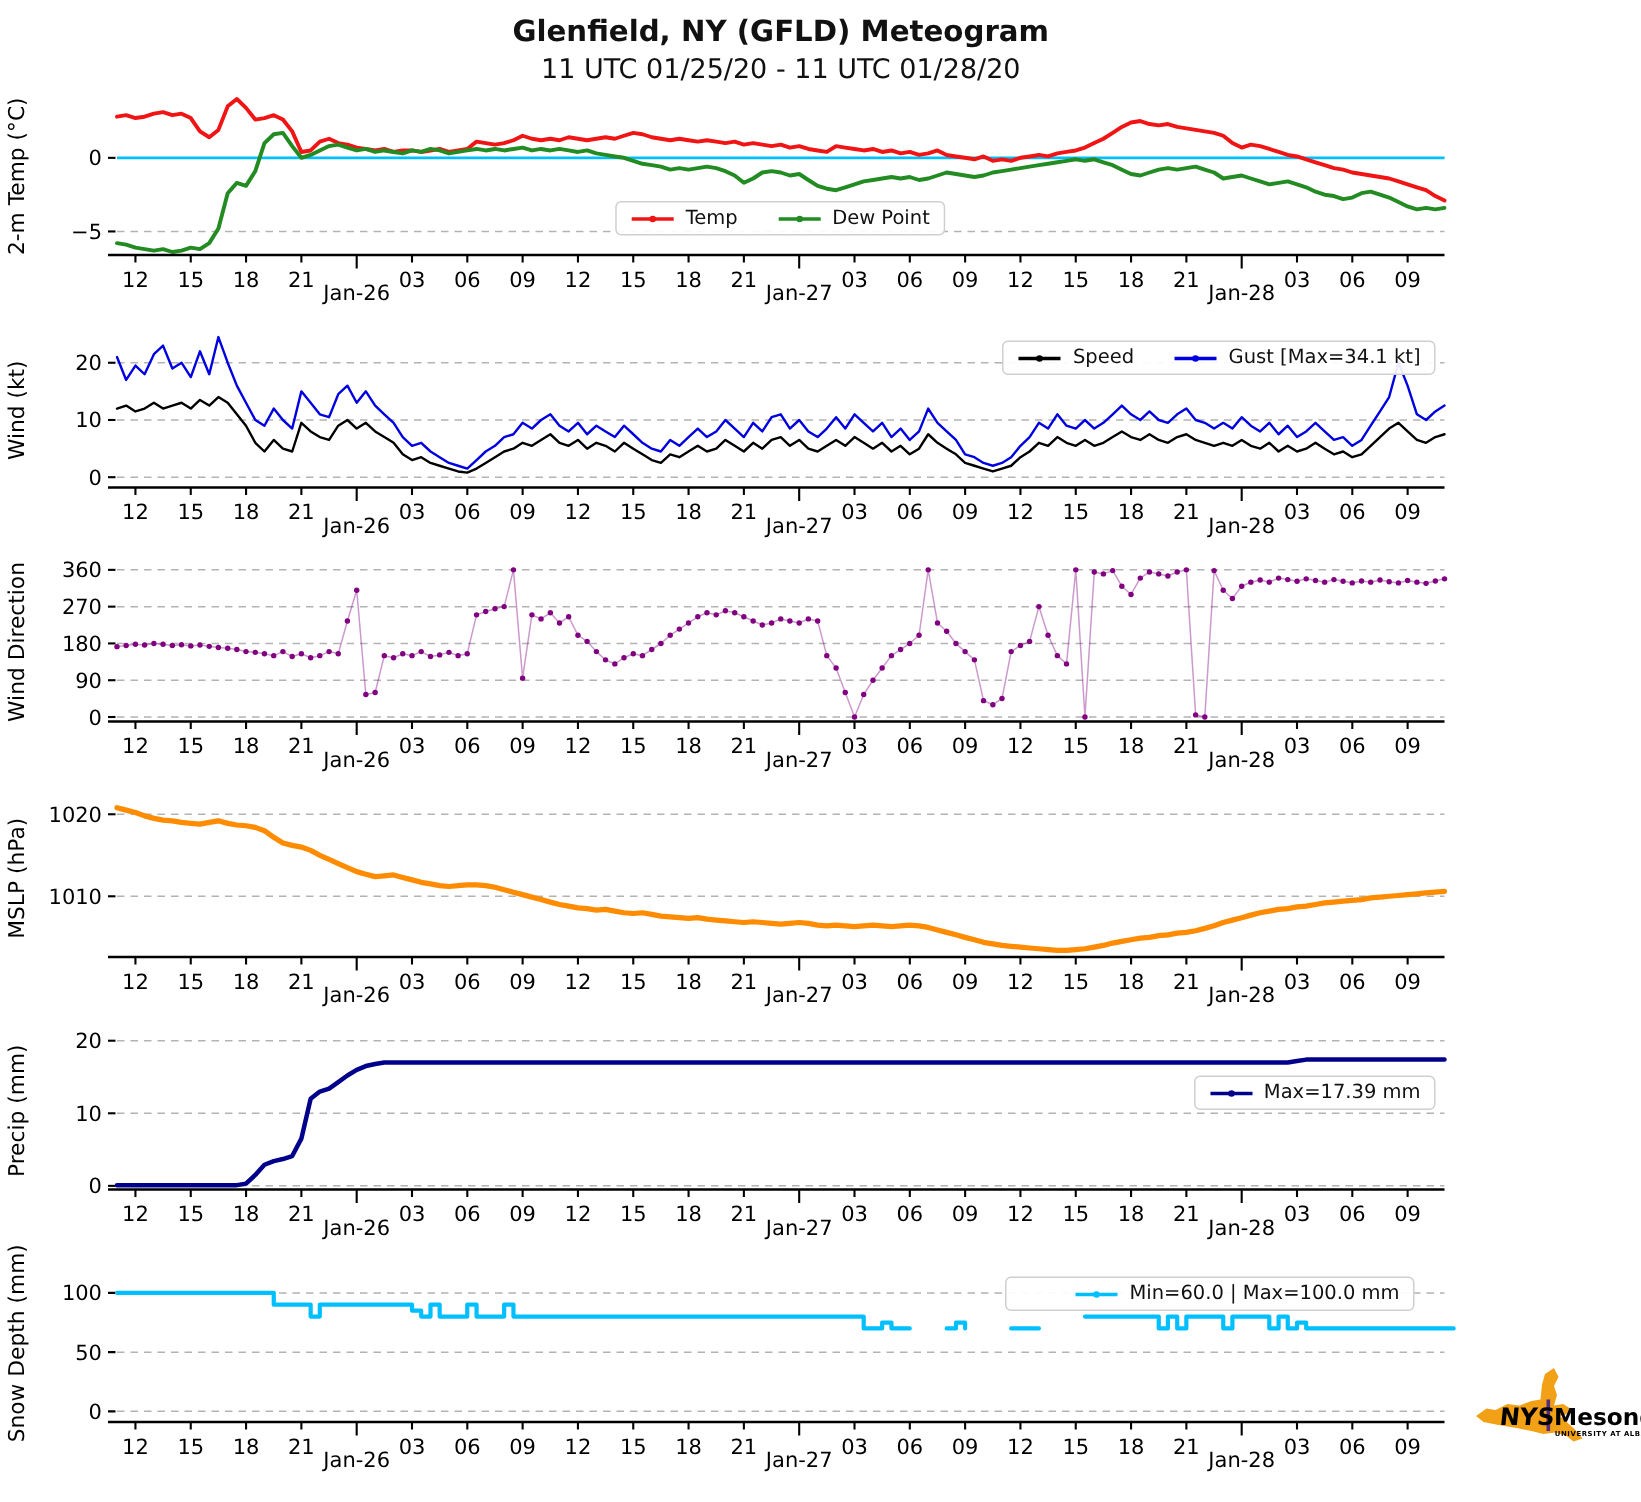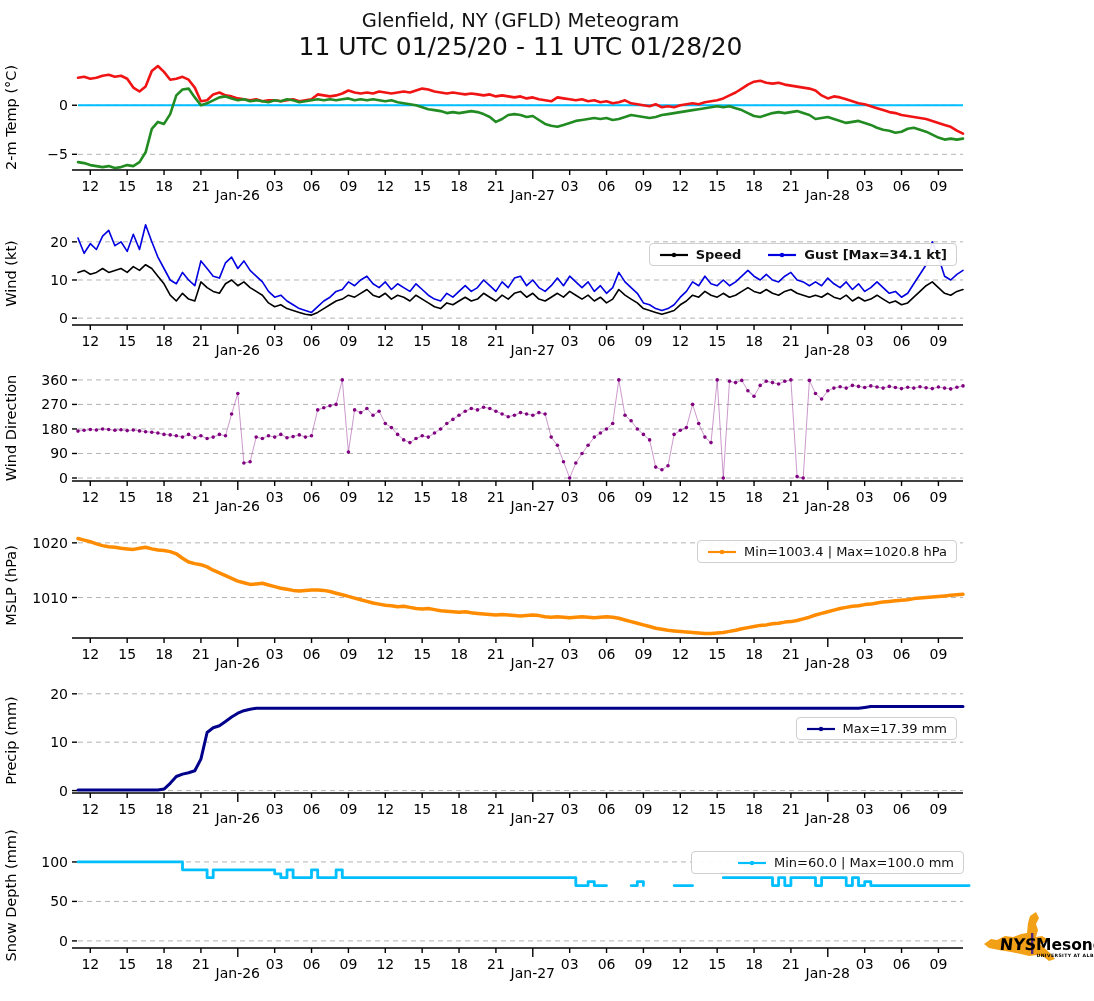--- a/index.html
+++ b/index.html
@@ -1,20 +1,20 @@
 <!DOCTYPE html>
 <html><head>
 <meta charset="utf-8">
 <style>
   html,body{margin:0;padding:0;background:#fff;}
   #wrap{position:relative;width:1094px;height:1001px;background:#fff;
         font-family:"DejaVu Sans",sans-serif;overflow:hidden;}
   .titleblock{position:absolute;top:8px;left:78px;width:885px;text-align:center;color:#111;}
-  .titleblock .t1{font-size:19.5px;line-height:26px;}
-  .titleblock .t2{font-size:25px;line-height:26px;text-align:center;}
+  .titleblock .t1{font-size:19.5px;line-height:26px;font-weight:bold;}
+  .titleblock .t2{font-size:18px;line-height:26px;text-align:center;}
   svg#chart{position:absolute;top:0;left:0;}
   svg text{fill:#000;}
   .legend{position:absolute;background:rgba(255,255,255,0.92);border:1px solid #cfcfcf;
           border-radius:4px;padding:3px 9px;display:flex;align-items:center;gap:26px;
           font-size:13px;color:#111;white-space:nowrap;z-index:5;}
   .lg-it{display:inline-flex;align-items:center;gap:7px;}
   .lg-it svg{display:block;}
   #logo{position:absolute;left:982px;top:906px;z-index:4;}
 </style>
 </head>
@@ -549,55 +549,62 @@
       </g>
   </svg>
 
   <svg id="logo" width="112" height="78" viewBox="0 0 112 78">
     <path d="M2,38 L9,33 L15,34 L23,30 L31,31 L39,28 L45,27 L46,17 L48,10 L54,6 L57,12 L54,18 L56,24 L54,31 L60,30 L65,33 L62,37 L58,38 L68,47 L73,53 L67,55 L62,51 L55,49 L47,50 L39,48 L29,46 L17,44 L7,42 Z" fill="#f2a117"></path>
     <rect x="49" y="27" width="2.4" height="21" fill="#522d80"></rect>
     <text x="22" y="44" font-size="16" font-weight="bold" fill="#ffffff" font-family="DejaVu Sans, sans-serif" transform="skewX(-6)">NYS</text>
     <text x="54" y="44" font-size="15.5" font-weight="bold" fill="#522d80" font-family="DejaVu Sans, sans-serif">Mesonet</text>
     <text x="54.5" y="51" font-size="4.6" letter-spacing="0.4" font-weight="bold" fill="#522d80" font-family="DejaVu Sans, sans-serif">UNIVERSITY AT ALBANY</text>
   </svg>
-    <div class="legend" style="right: 137px; top: 243px; font-weight: bold;">
+<div class="legend" style="left: 520px; transform: translateX(-50%); top: 134px;">
+      <span class="lg-it">
+        <svg width="30" height="10">
+          <line x1="1" x2="29" y1="5" y2="5" stroke="#f01414" stroke-width="2.2"></line>
+          <circle cx="15" cy="5" r="2.2" fill="#f01414"></circle>
+        </svg>
+        <span class="lg-tx">Temp</span>
+      </span>
+      <span class="lg-it">
+        <svg width="30" height="10">
+          <line x1="1" x2="29" y1="5" y2="5" stroke="#228b22" stroke-width="2.2"></line>
+          <circle cx="15" cy="5" r="2.2" fill="#228b22"></circle>
+        </svg>
+        <span class="lg-tx">Dew Point</span>
+      </span>
+    </div>
+    <div class="legend" style="right: 137px; top: 227px;">
       <span class="lg-it">
         <svg width="30" height="10">
           <line x1="1" x2="29" y1="5" y2="5" stroke="#000000" stroke-width="2.2"></line>
           <circle cx="15" cy="5" r="2.2" fill="#000000"></circle>
         </svg>
         <span class="lg-tx">Speed</span>
       </span>
       <span class="lg-it">
         <svg width="30" height="10">
           <line x1="1" x2="29" y1="5" y2="5" stroke="#0000e0" stroke-width="2.2"></line>
           <circle cx="15" cy="5" r="2.2" fill="#0000e0"></circle>
         </svg>
         <span class="lg-tx">Gust [Max=34.1 kt]</span>
       </span>
     </div>
-    <div class="legend" style="right: 137px; top: 540px;">
-      <span class="lg-it">
-        <svg width="30" height="10">
-          <line x1="1" x2="29" y1="5" y2="5" stroke="#ff8c00" stroke-width="2.2"></line>
-          <circle cx="15" cy="5" r="2.2" fill="#ff8c00"></circle>
-        </svg>
-        <span class="lg-tx">Min=1003.4 | Max=1020.8 hPa</span>
-      </span>
-    </div>
     <div class="legend" style="right: 137px; top: 717px;">
       <span class="lg-it">
         <svg width="30" height="10">
           <line x1="1" x2="29" y1="5" y2="5" stroke="#00008b" stroke-width="2.2"></line>
           <circle cx="15" cy="5" r="2.2" fill="#00008b"></circle>
         </svg>
         <span class="lg-tx">Max=17.39 mm</span>
       </span>
     </div>
-    <div class="legend" style="right: 130px; top: 851px; padding-left: 45px;">
+    <div class="legend" style="right: 151px; top: 851px; padding-left: 45px;">
       <span class="lg-it">
         <svg width="30" height="10">
           <line x1="1" x2="29" y1="5" y2="5" stroke="#00bfff" stroke-width="2.2"></line>
           <circle cx="15" cy="5" r="2.2" fill="#00bfff"></circle>
         </svg>
         <span class="lg-tx">Min=60.0 | Max=100.0 mm</span>
       </span>
     </div>
   </div>
 

